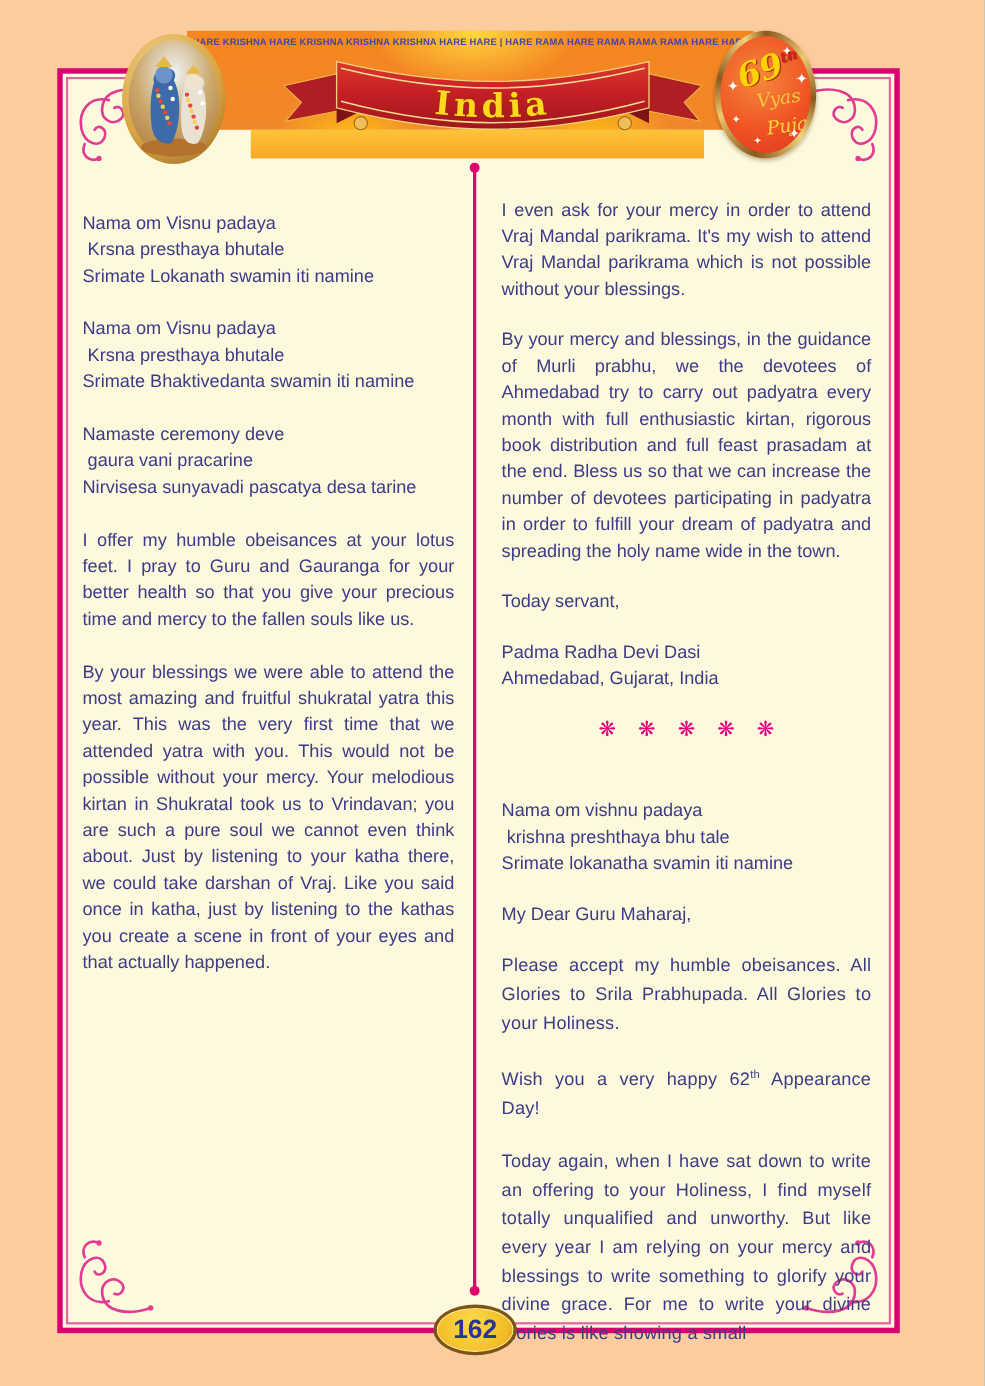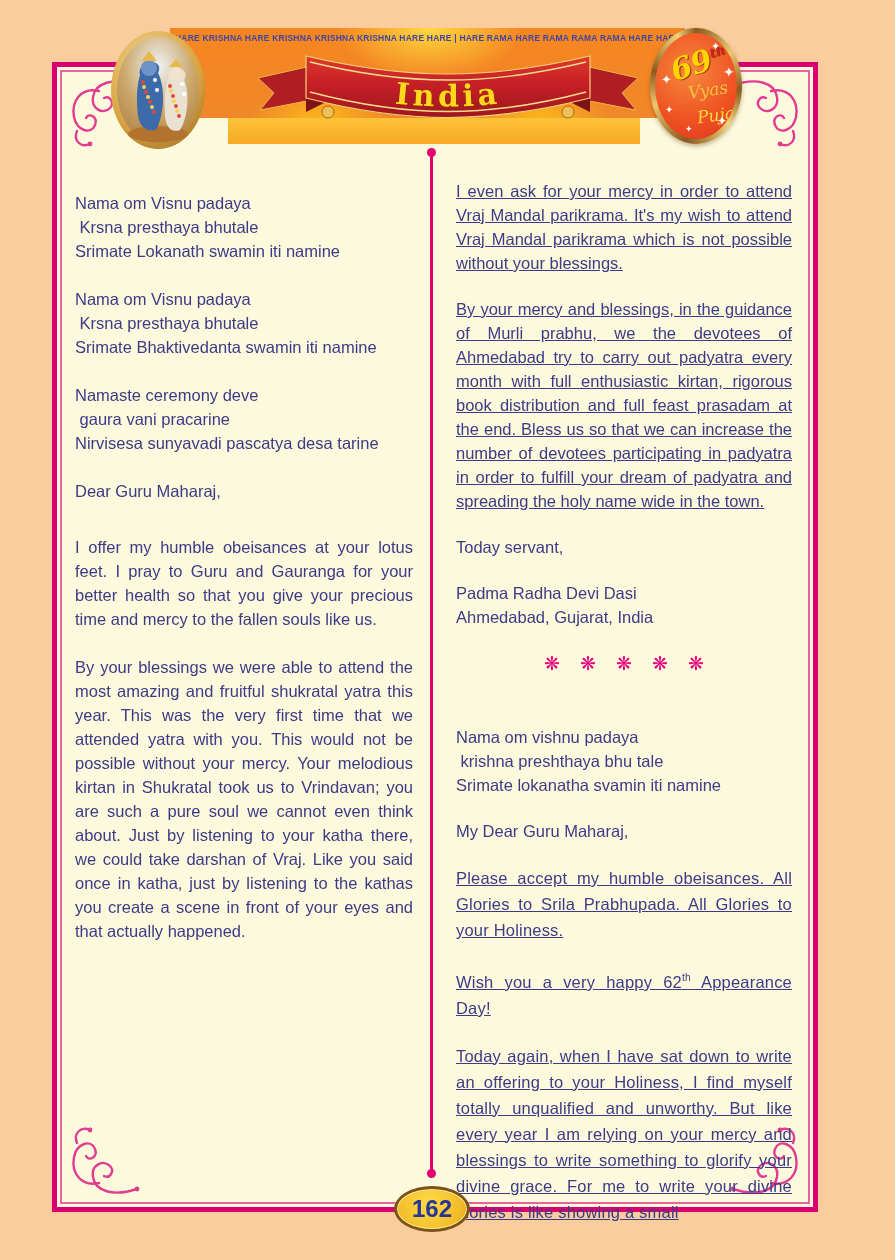--- a/index.html
+++ b/index.html
@@ -78,21 +78,21 @@
     content:""; position:absolute; left:-3px; width:9px; height:9px;
     border-radius:50%; background:#E0006E;
   }
   .divider::before { top:-4px; }
   .divider::after  { bottom:-4px; }
 
   .col { position:absolute; z-index:4; color:#3D3B87; font-size:16.5px; line-height:24px; }
   .col-left  { left:75px;  top:191px; width:338px; }
   .col-right { left:456px; top:179px; width:336px; }
   .col p { text-align:justify; margin:0 0 24px 0; }
-  .col-right p { margin-bottom:22px;text-decoration:underline; }
+  .col-right p { margin-bottom:22px; }
   .verse { margin:0 0 24px 0; }
   .col-right .verse { margin-bottom:22px; }
   .vline { white-space:pre-wrap; }
   .salutation { margin:0 0 32px 0; }
   .col-right .salutation { margin-bottom:22px; }
   .signature { margin:0 0 20px 0; }
   .separator {
     text-align:center; color:#E6007E; font-size:19px; word-spacing:14px;
     font-family:"DejaVu Sans",sans-serif; margin:0 0 48px 0; line-height:28px;
   }
@@ -255,21 +255,20 @@
     <div class="verse">
       <div class="vline">Nama om Visnu padaya</div>
       <div class="vline"> Krsna presthaya bhutale</div>
       <div class="vline">Srimate Bhaktivedanta swamin iti namine</div>
     </div>
     <div class="verse">
       <div class="vline">Namaste ceremony deve</div>
       <div class="vline"> gaura vani pracarine</div>
       <div class="vline">Nirvisesa sunyavadi pascatya desa tarine</div>
     </div>
-    <div class="salutation">Dear Guru Maharaj,</div>
     <p>I offer my humble obeisances at your lotus feet. I pray to Guru and Gauranga for your better health so that you give your precious time and mercy to the fallen souls like us.</p>
     <p>By your blessings we were able to attend the most amazing and fruitful shukratal yatra this year. This was the very first time that we attended yatra with you. This would not be possible without your mercy. Your melodious kirtan in Shukratal took us to Vrindavan; you are such a pure soul we cannot even think about. Just by listening to your katha there, we could take darshan of Vraj. Like you said once in katha, just by listening to the kathas you create a scene in front of your eyes and that actually happened.</p>
   </div>
 
   <div class="col col-right">
     <p>I even ask for your mercy in order to attend Vraj Mandal parikrama. It's my wish to attend Vraj Mandal parikrama which is not possible without your blessings.</p>
     <p>By your mercy and blessings, in the guidance of Murli prabhu, we the devotees of Ahmedabad try to carry out padyatra every month with full enthusiastic kirtan, rigorous book distribution and full feast prasadam at the end. Bless us so that we can increase the number of devotees participating in padyatra in order to fulfill your dream of padyatra and spreading the holy name wide in the town.</p>
     <div class="salutation">Today servant,</div>
     <div class="signature">
       <div>Padma Radha Devi Dasi</div>

